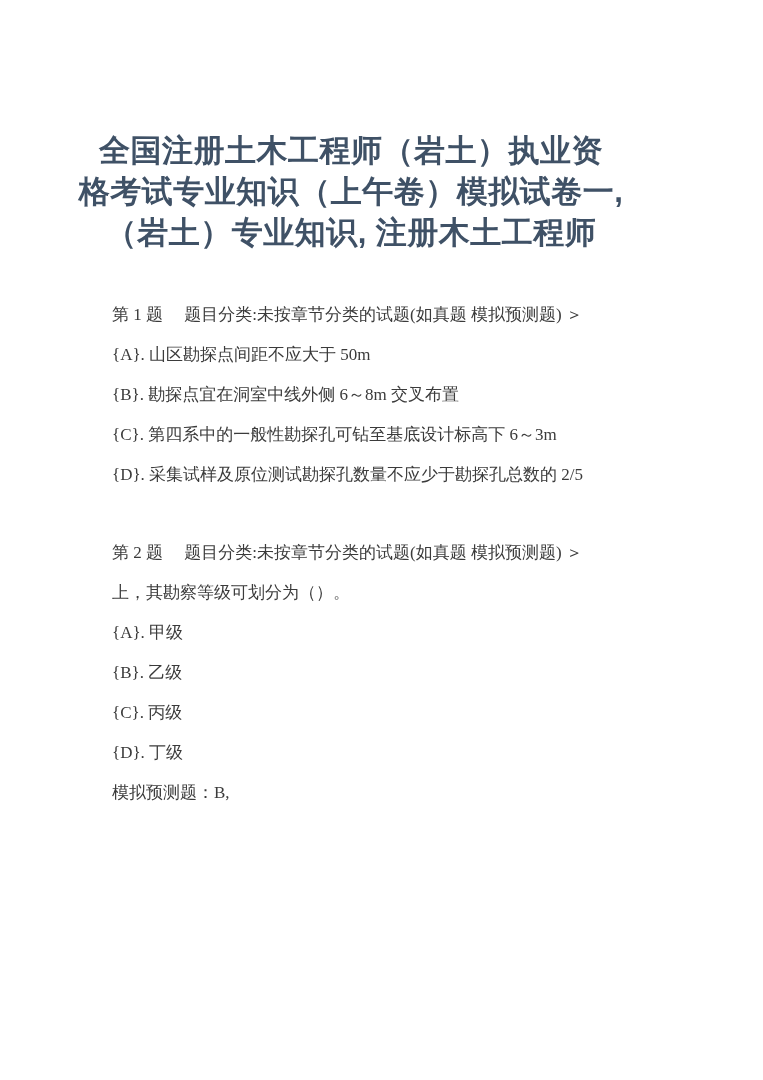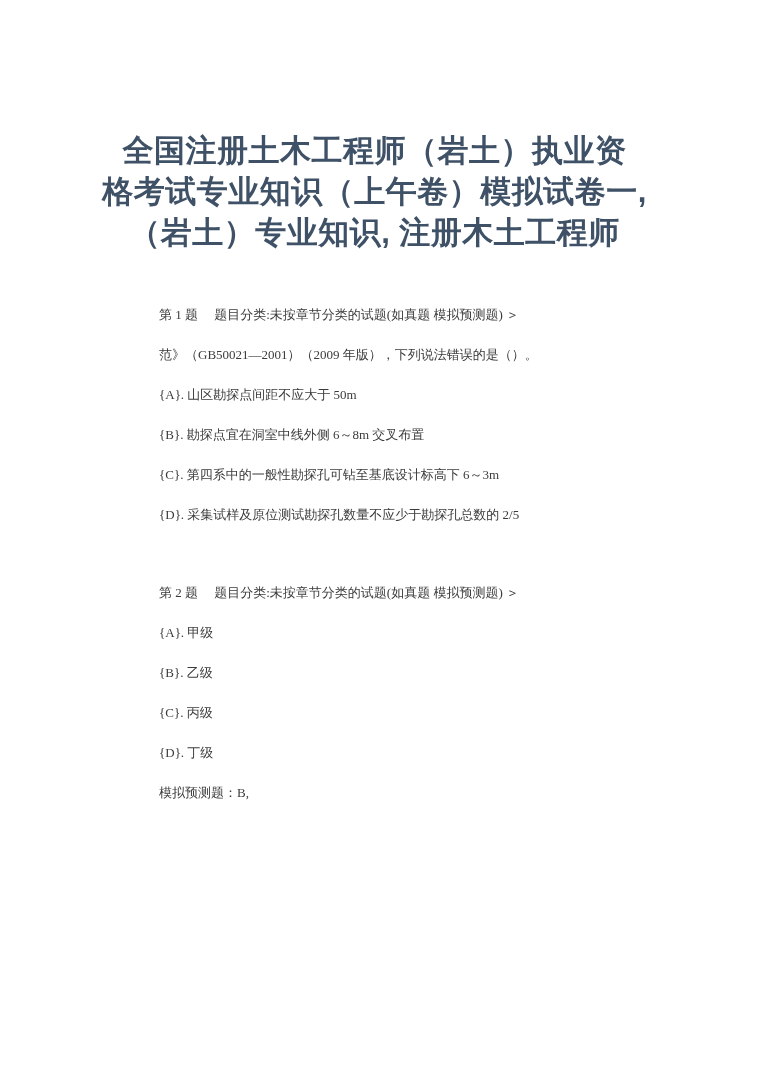--- a/index.html
+++ b/index.html
@@ -8,38 +8,37 @@
     width: 763px;
     height: 1080px;
     background: #ffffff;
     overflow: hidden;
   }
   .page {
     width: 702px;
     height: 1080px;
     background: #ffffff;
     position: relative;
-    padding-left: 47px;
   }
   .title-block {
     padding-top: 130px;
     text-align: center;
     font-family: "Liberation Sans", "DejaVu Sans", sans-serif;
     font-weight: 700;
     font-size: 31px;
     line-height: 41px;
     color: #3f5166;
     letter-spacing: 0.5px;
   }
   .content {
     margin-top: 42px;
     padding-left: 112px;
     padding-right: 86px;
     font-family: "Liberation Serif", "DejaVu Serif", serif;
-    font-size: 13px;
+    font-size: 17px;
     line-height: 40px;
     color: #3b3b3b;
   }
   .question { margin-bottom: 38px; }
   .q-line { white-space: nowrap; }
 </style>
 </head>
 <body>
 
 <div class="page">
@@ -47,29 +46,29 @@
   <div class="title-block">
     <div class="title-line">全国注册土木工程师（岩土）执业资</div>
     <div class="title-line">格考试专业知识（上午卷）模拟试卷一,</div>
     <div class="title-line">（岩土）专业知识, 注册木土工程师</div>
   </div>
 
   <div class="content">
 
     <div class="question">
       <div class="q-line">第 1 题　 题目分类:未按章节分类的试题(如真题 模拟预测题) ＞</div>
-      <div class="q-line">范》（GB50021—2001）（2009 年版），下列说法错误的是（）。</div>
       <div class="q-line">{A}.  山区勘探点间距不应大于 50m</div>
       <div class="q-line">{B}.  勘探点宜在洞室中线外侧 6～8m 交叉布置</div>
       <div class="q-line">{C}.  第四系中的一般性勘探孔可钻至基底设计标高下 6～3m</div>
       <div class="q-line">{D}.  采集试样及原位测试勘探孔数量不应少于勘探孔总数的 2/5</div>
     </div>
 
     <div class="question">
       <div class="q-line">第 2 题　 题目分类:未按章节分类的试题(如真题 模拟预测题) ＞</div>
+      <div class="q-line">上，其勘察等级可划分为（）。</div>
       <div class="q-line">{A}.  甲级</div>
       <div class="q-line">{B}.  乙级</div>
       <div class="q-line">{C}.  丙级</div>
       <div class="q-line">{D}.  丁级</div>
       <div class="q-line">模拟预测题：B,</div>
     </div>
 
   </div>
 </div>
 

